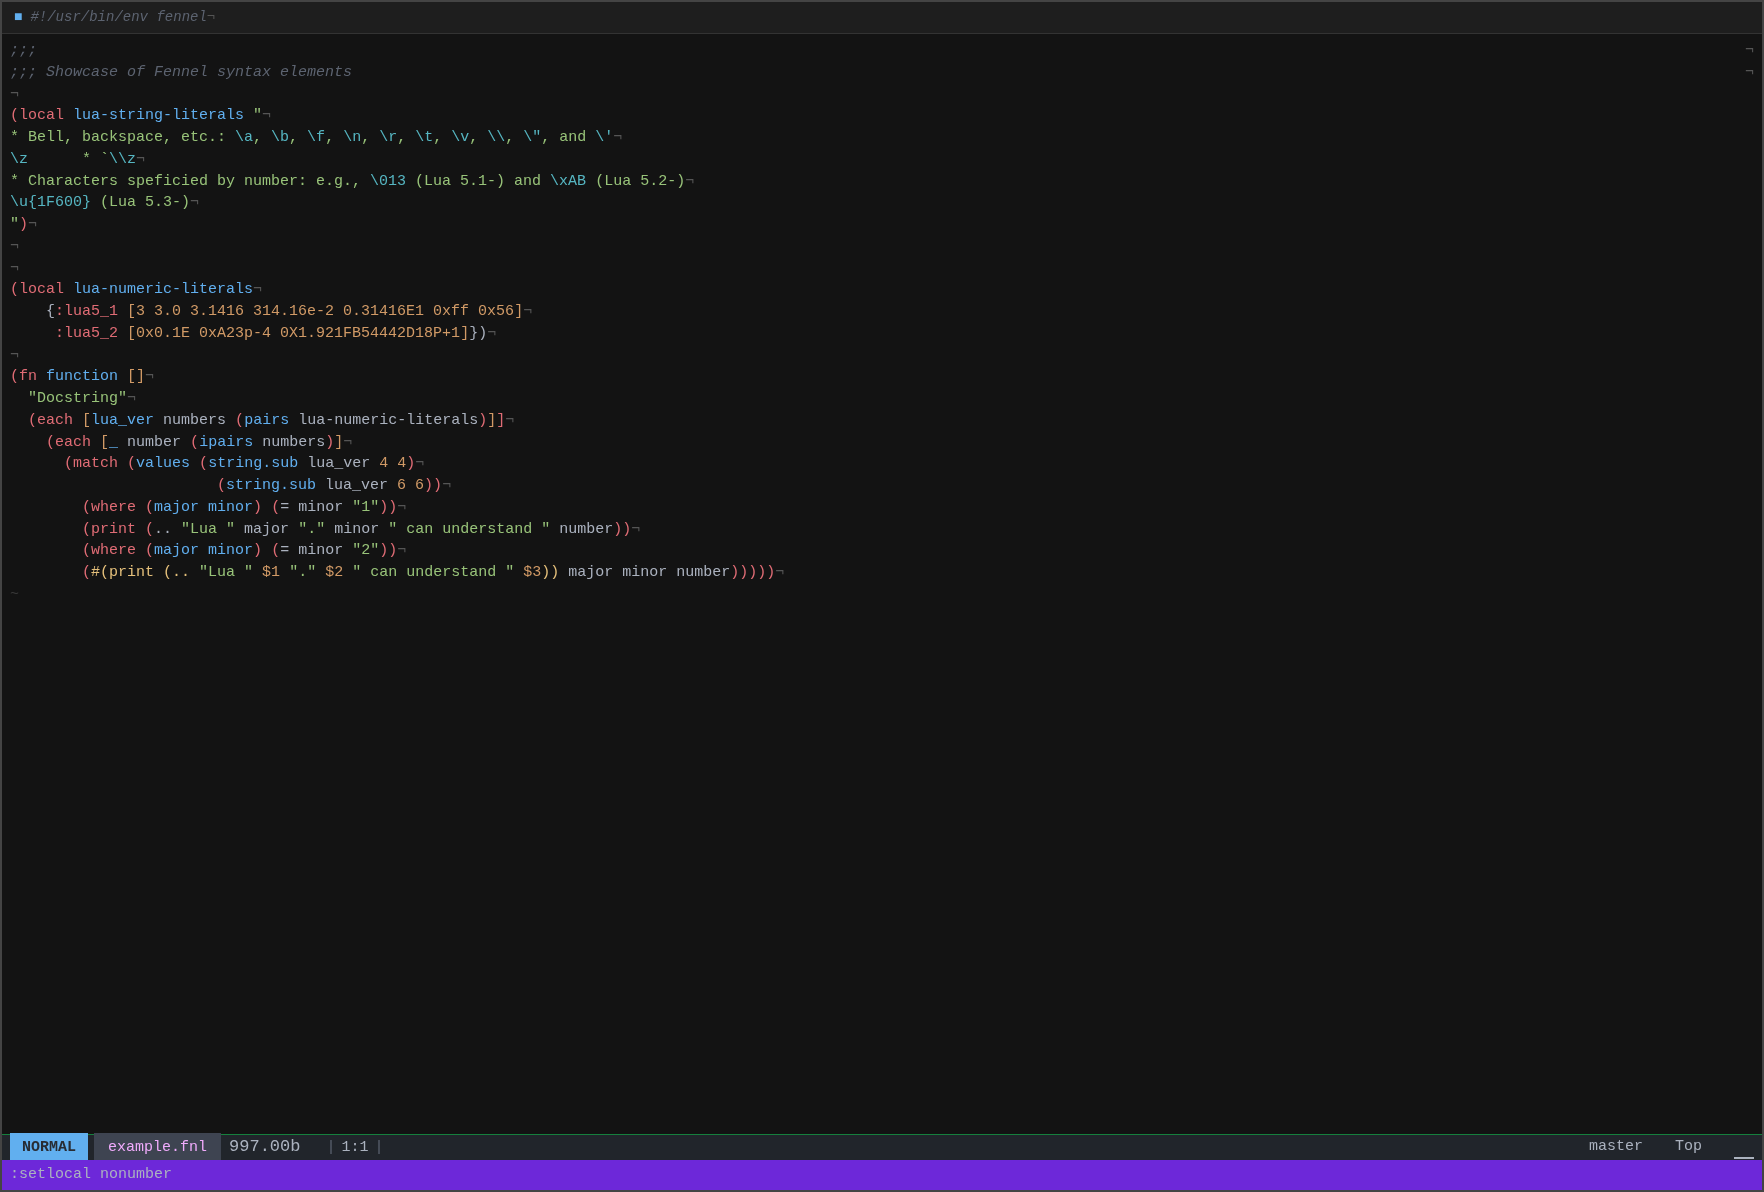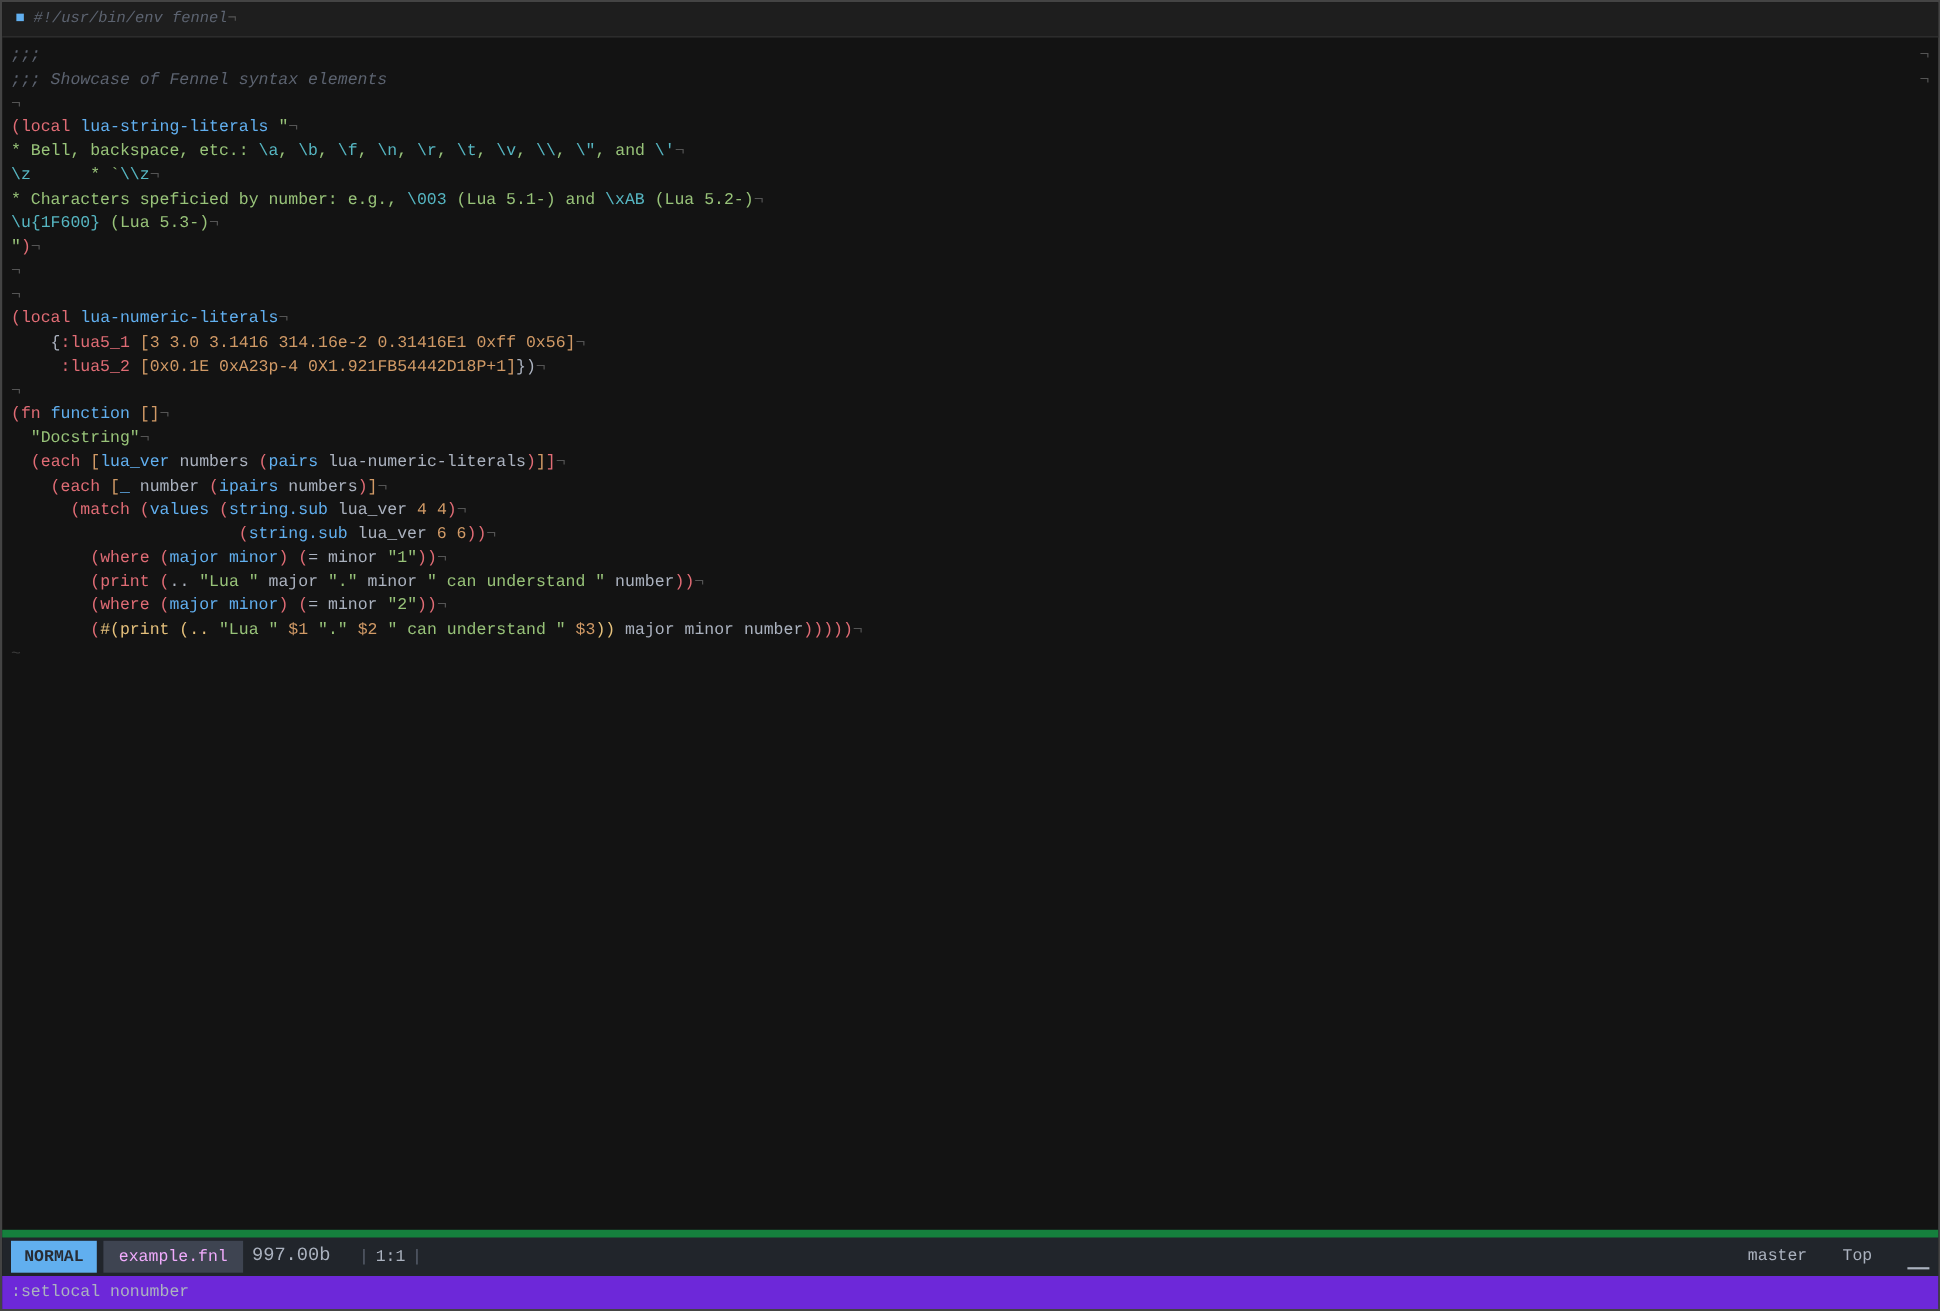--- a/index.html
+++ b/index.html
@@ -58,25 +58,25 @@
     .c-comment  { color: #5c6370; font-style: italic; }   
     .c-escape   { color: #56b6c2; }   
     .c-builtin  { color: #61afef; }   
     .c-macro    { color: #e5c07b; }   
     .c-dimtext  { color: #abb2bf; }
     .c-luakey   { color: #e06c75; }   
     .c-bracket  { color: #d19a66; }   
 
     .status-bar {
       background: #21252b;
-      height: 42px;
+      height: 26px;
       display: flex;
       align-items: center;
       padding: 0 8px;
-      border-top: 7px solid #15803d;
+      border-top: 1px solid #15803d;
       gap: 0;
     }
     .status-mode {
       background: #61afef;
       color: #282c34;
       font-weight: bold;
       padding: 4px 12px;
       font-size: 15px;
       margin-right: 6px;
     }
@@ -155,21 +155,21 @@
 
     <div class="line">
       <span class="c-string">* Bell, backspace, etc.: </span><span class="c-escape">\a</span><span class="c-string">, </span><span class="c-escape">\b</span><span class="c-string">, </span><span class="c-escape">\f</span><span class="c-string">, </span><span class="c-escape">\n</span><span class="c-string">, </span><span class="c-escape">\r</span><span class="c-string">, </span><span class="c-escape">\t</span><span class="c-string">, </span><span class="c-escape">\v</span><span class="c-string">, </span><span class="c-escape">\\</span><span class="c-string">, </span><span class="c-escape">\"</span><span class="c-string">, and </span><span class="c-escape">\'</span><span class="pilcrow">¬</span>
     </div>
 
     <div class="line">
       <span class="c-escape">\z</span><span class="c-string">      * `</span><span class="c-escape">\\z</span><span class="pilcrow">¬</span>
     </div>
 
     <div class="line">
-      <span class="c-string">* Characters speficied by number: e.g., </span><span class="c-escape">\003</span><span class="c-string"> (Lua 5.1-) and </span><span class="c-escape">\xAB</span><span class="c-string"> (Lua 5.2-)</span><span class="pilcrow">¬</span>
+      <span class="c-string">* Characters speficied by number: e.g., </span><span class="c-escape">\013</span><span class="c-string"> (Lua 5.1-) and </span><span class="c-escape">\xAB</span><span class="c-string"> (Lua 5.2-)</span><span class="pilcrow">¬</span>
     </div>
 
     <div class="line">
       <span class="c-escape">\u{1F600}</span><span class="c-string"> (Lua 5.3-)</span><span class="pilcrow">¬</span>
     </div>
 
     <div class="line">
       <span class="c-string">"</span><span class="c-paren">)</span><span class="pilcrow">¬</span>
     </div>
 

